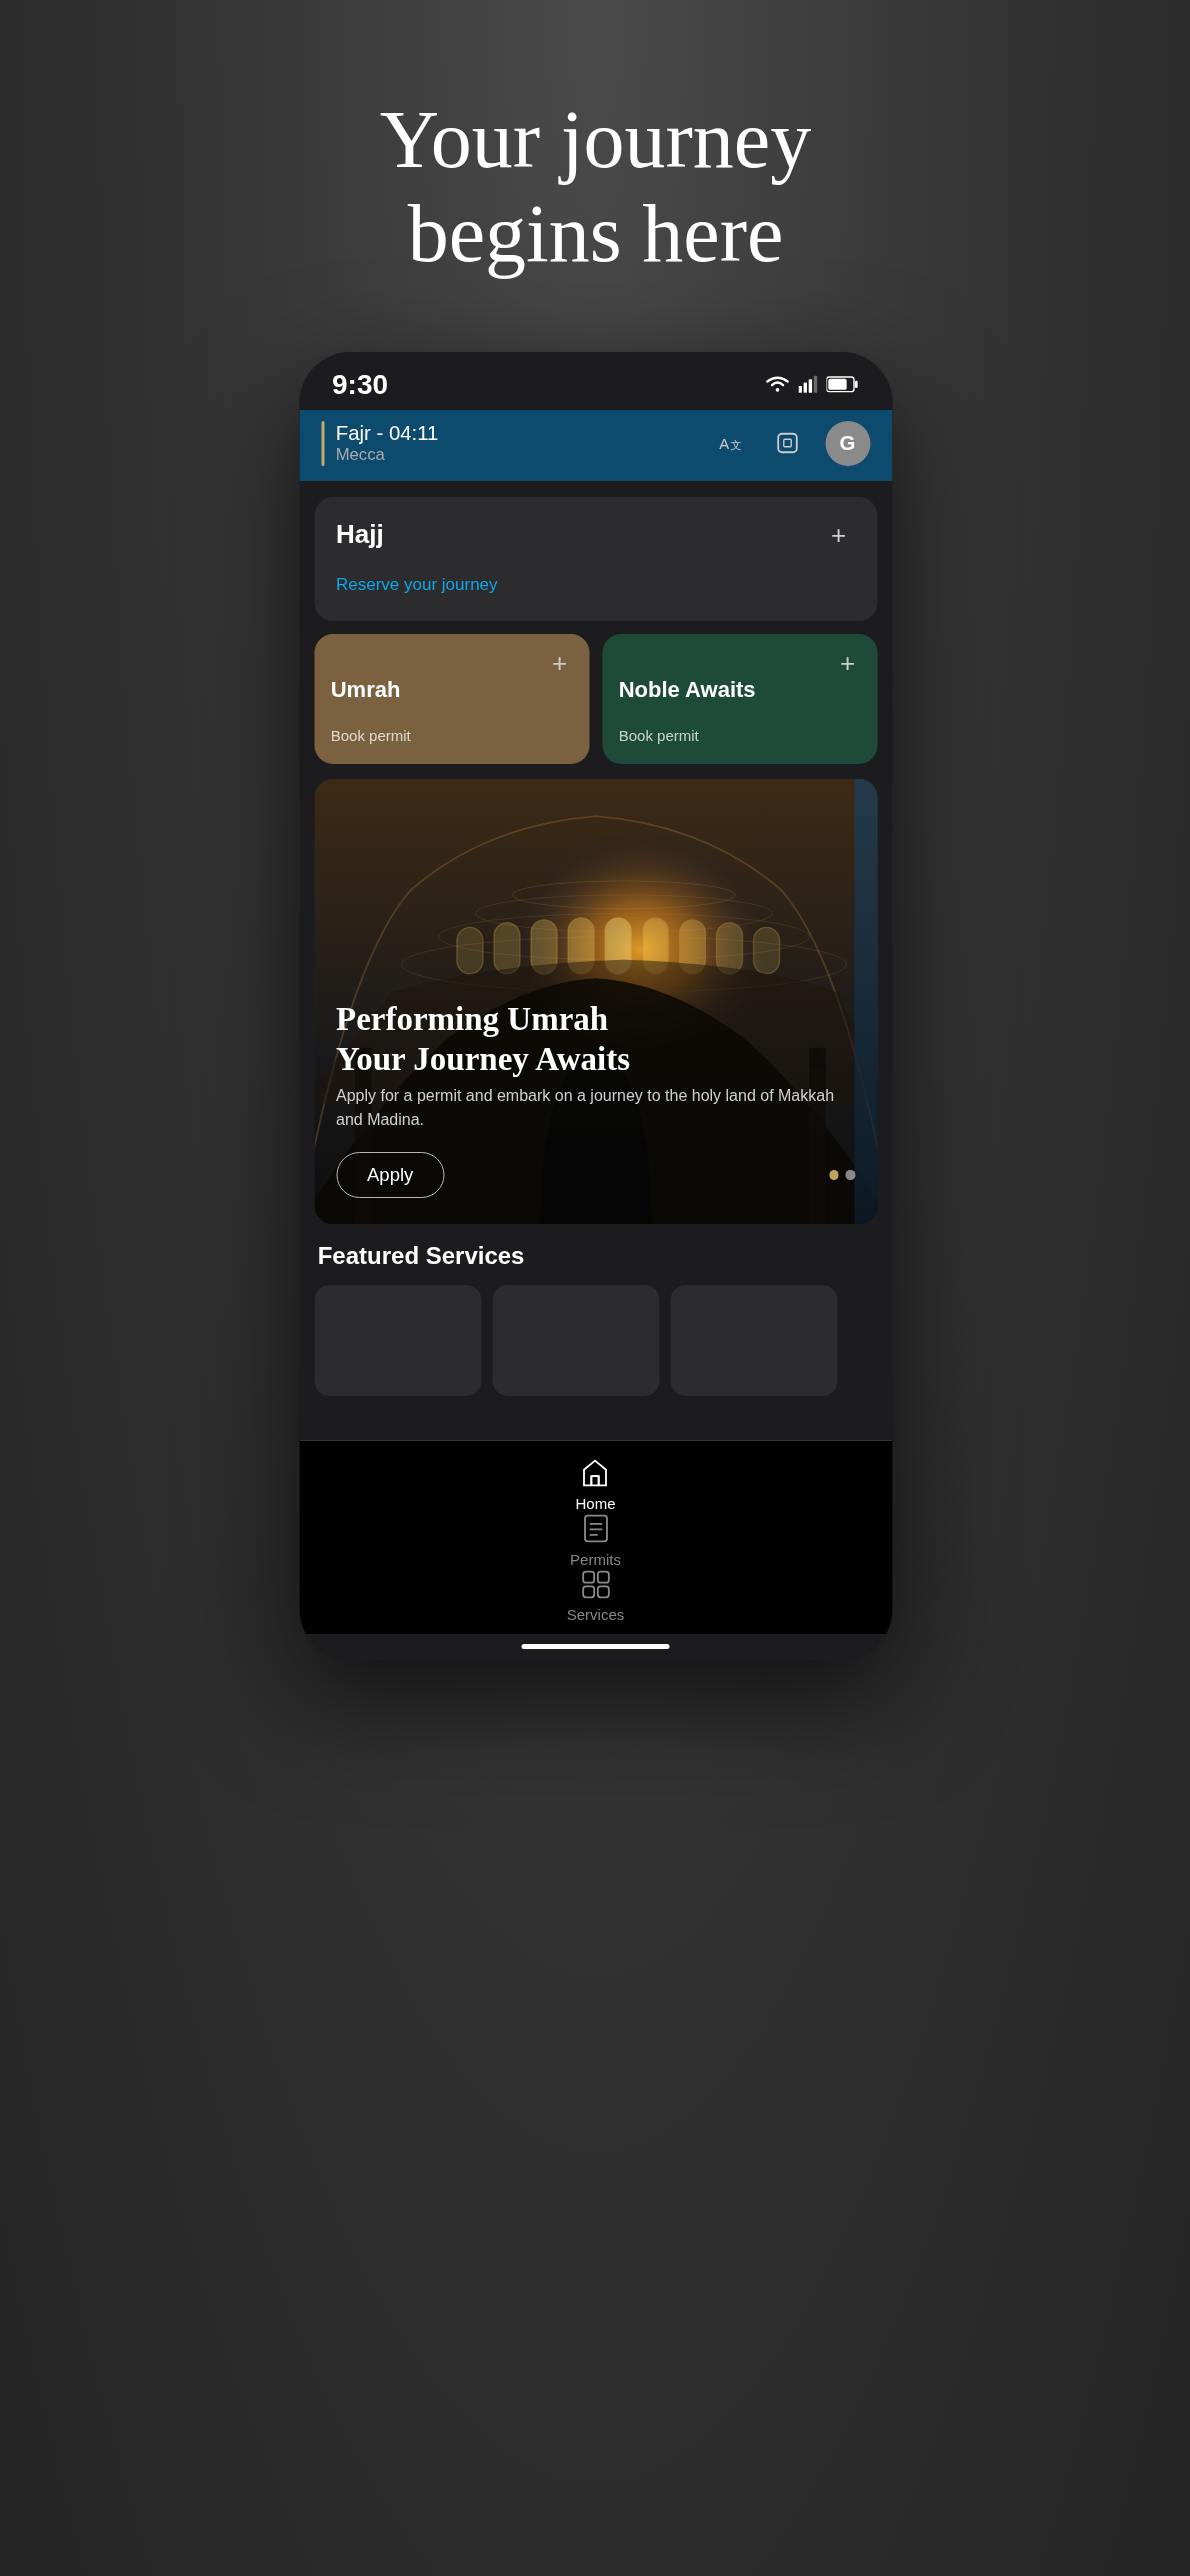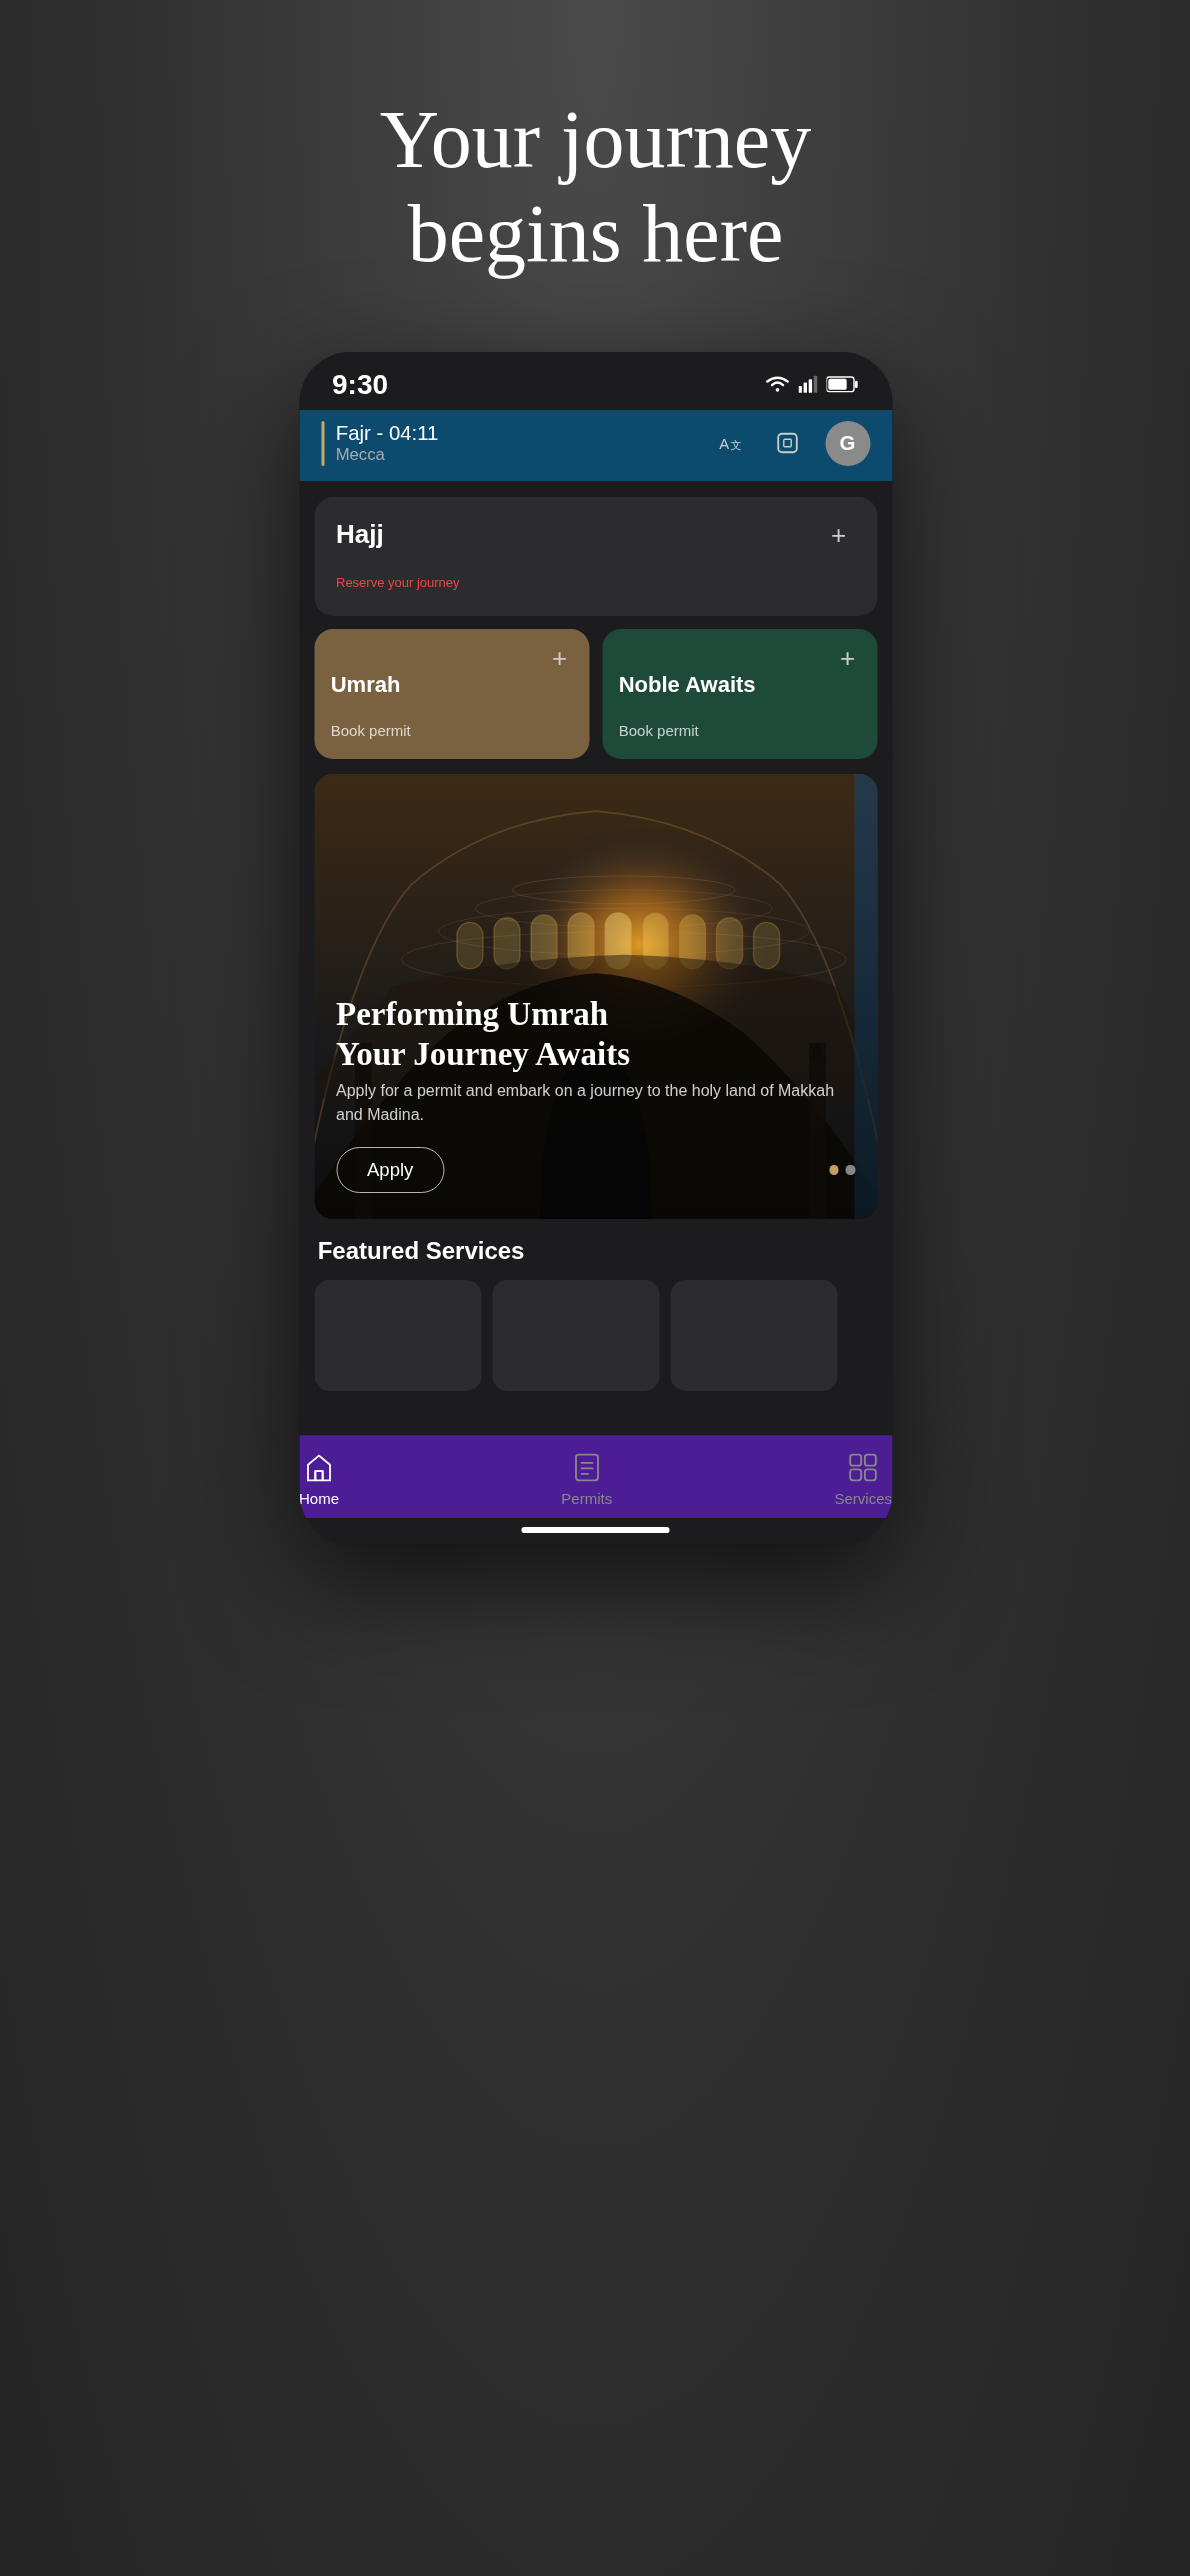--- a/index.html
+++ b/index.html
@@ -166,22 +166,22 @@
     }
 
     .hajj-card-text .card-title {
       font-size: 26px;
       font-weight: 600;
       color: #ffffff;
       margin-bottom: 3.7px;
     }
 
     .hajj-card-text .card-subtitle {
-      font-size: 13px;
-      color: #ef4444;
+      font-size: 17px;
+      color: #0ea5e9;
       margin-top: 25px;
     }
 
     .plus-btn {
       width: 33px;
       height: 33px;
       display: flex;
       align-items: center;
       justify-content: center;
       color: #cccccc;
@@ -337,26 +337,27 @@
     .featured-card {
       width: 167px;
       height: 111px;
       background: #2c2c2e;
       border-radius: 15px;
       flex-shrink: 0;
     }
 
     
     .bottom-nav {
-      background: #4c1d95;
+      background: #000000;
       border-top: 0.9px solid #333;
       display: flex;
-      justify-content: space-between;
+      justify-content: center;
       align-items: center;
       padding: 15px 0 11px 0;
+      flex-direction: column;
     }
 
     .nav-item {
       display: flex;
       flex-direction: column;
       align-items: center;
       gap: 5.6px;
       cursor: pointer;
     }
 

